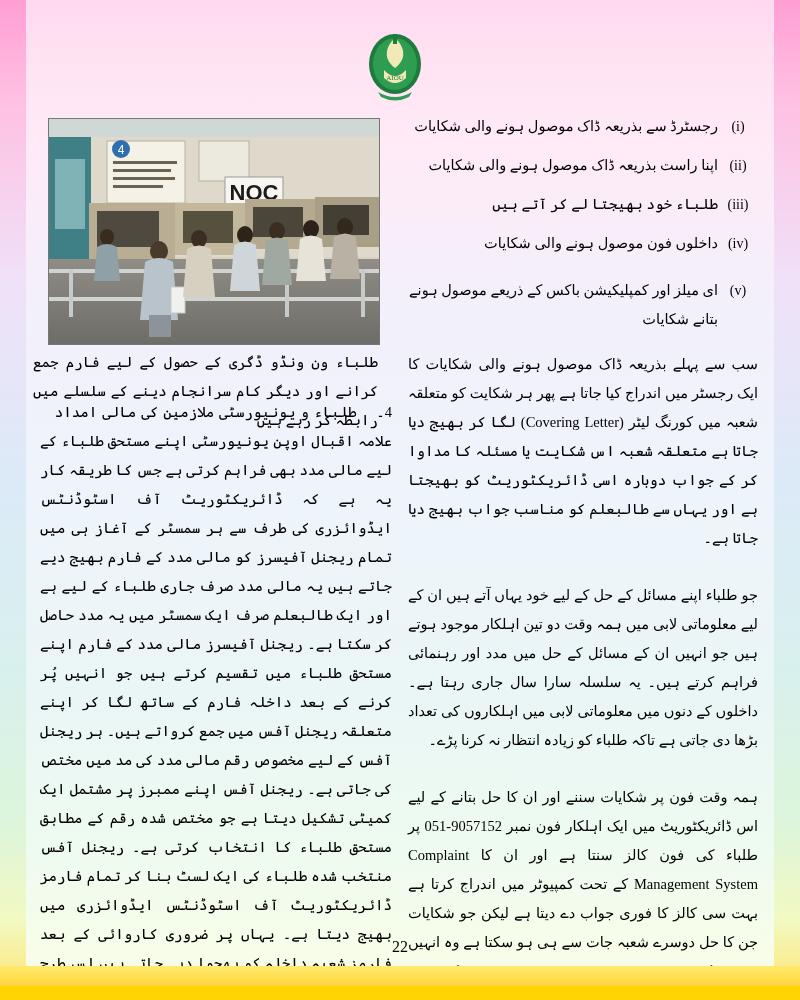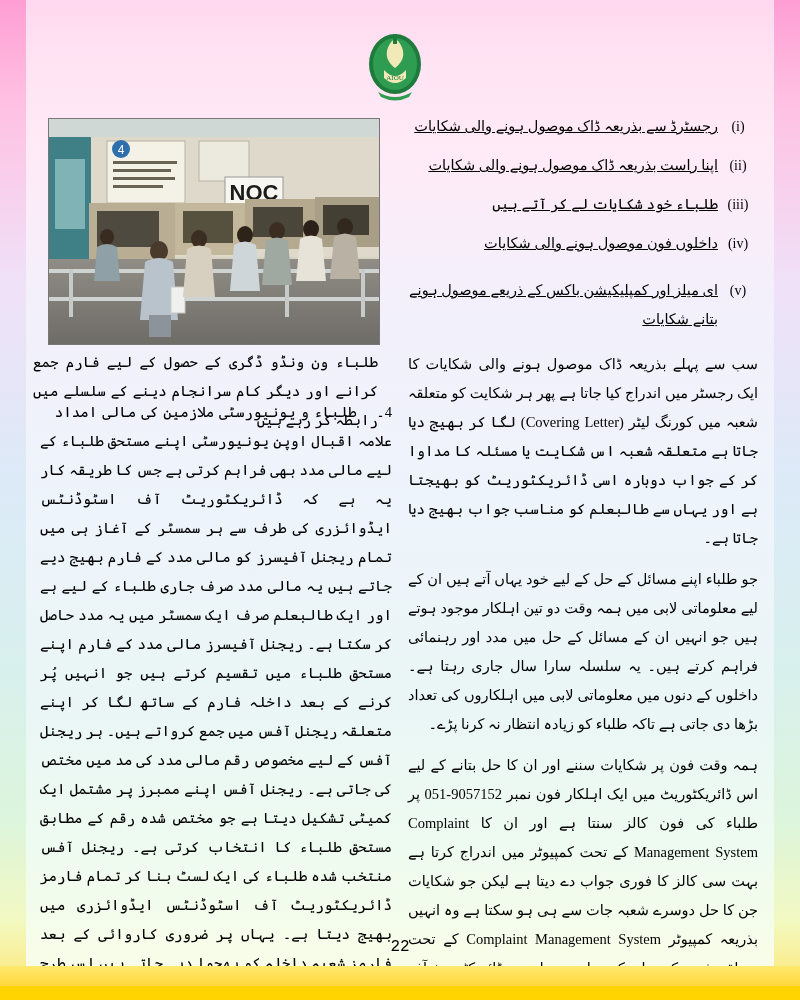--- a/index.html
+++ b/index.html
@@ -106,24 +106,23 @@
     text-align: center;
     font-family: "Liberation Serif", serif;
     font-size: 14px;
     direction: ltr;
     flex: 0 0 40px;
     padding-top: 1px;
   }
   .list-item .txt {
     flex: 1 1 auto;
     text-align: right;
-    text-decoration: underline;
   }
   .rc-para {
-    margin-top: 12px;
+    margin-top: 28px;
     text-align: justify;
   }
   .rc-para.first { margin-top: 16px; }
 
   .left-col {
     position: absolute;
     left: 40px;
     top: 398px;
     width: 352px;
   }
@@ -132,21 +131,21 @@
     text-align: justify;
   }
 
   .page-number {
     position: absolute;
     left: 0;
     bottom: 44px;
     width: 800px;
     text-align: center;
     font-size: 16px;
-    font-family: Liberation Mono, monospace;
+    font-family: Liberation Serif, serif;
     color: #000;
   }
 </style>
 </head>
 <body>
 
 <div class="page">
 
   <div class="left-bar"></div>
   <div class="right-bar"></div>
@@ -253,21 +252,21 @@
     <div class="list-item">
       <span class="num">(i)</span>
       <span class="txt">رجسٹرڈ سے بذریعہ ڈاک موصول ہونے والی شکایات</span>
     </div>
     <div class="list-item">
       <span class="num">(ii)</span>
       <span class="txt">اپنا راست بذریعہ ڈاک موصول ہونے والی شکایات</span>
     </div>
     <div class="list-item">
       <span class="num">(iii)</span>
-      <span class="txt">طلباء خود شکایات لے کر آتے ہیں</span>
+      <span class="txt">طلباء خود بھیجتا لے کر آتے ہیں</span>
     </div>
     <div class="list-item">
       <span class="num">(iv)</span>
       <span class="txt">داخلوں فون موصول ہونے والی شکایات</span>
     </div>
     <div class="list-item" style="margin-top:18px;">
       <span class="num">(v)</span>
       <span class="txt">ای میلز اور کمپلیکیشن باکس کے ذریعے موصول ہونے بتانے شکایات</span>
     </div>
 

